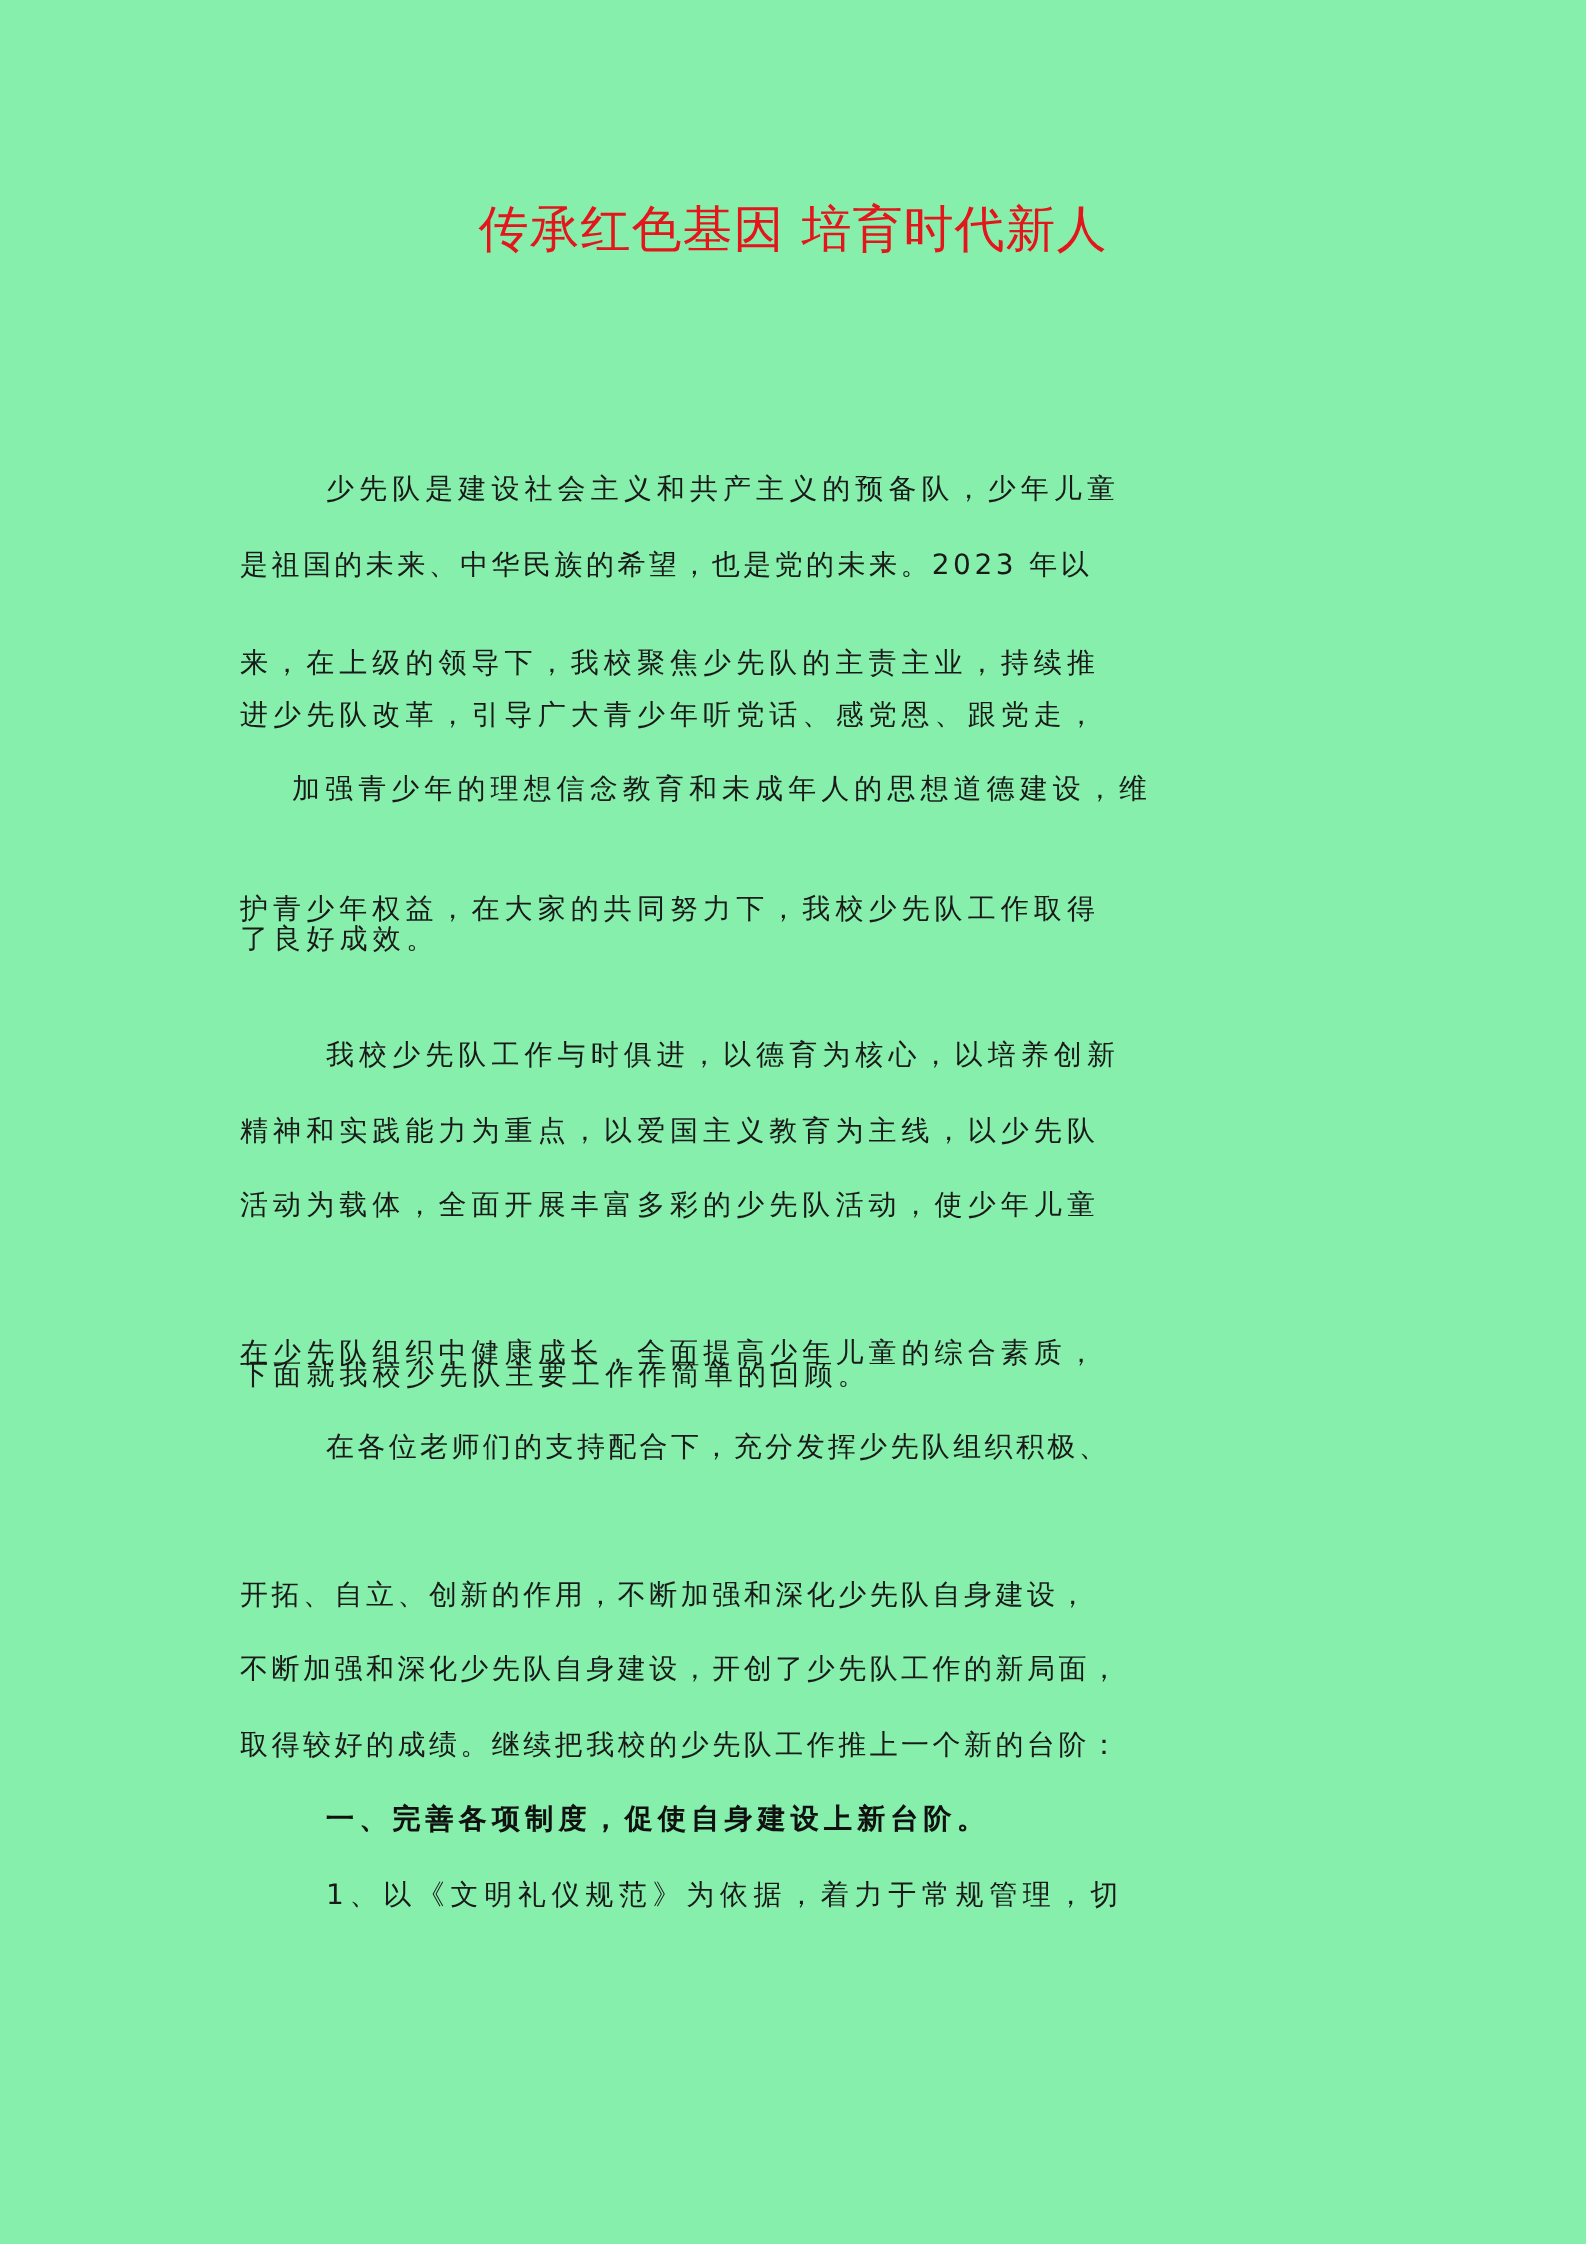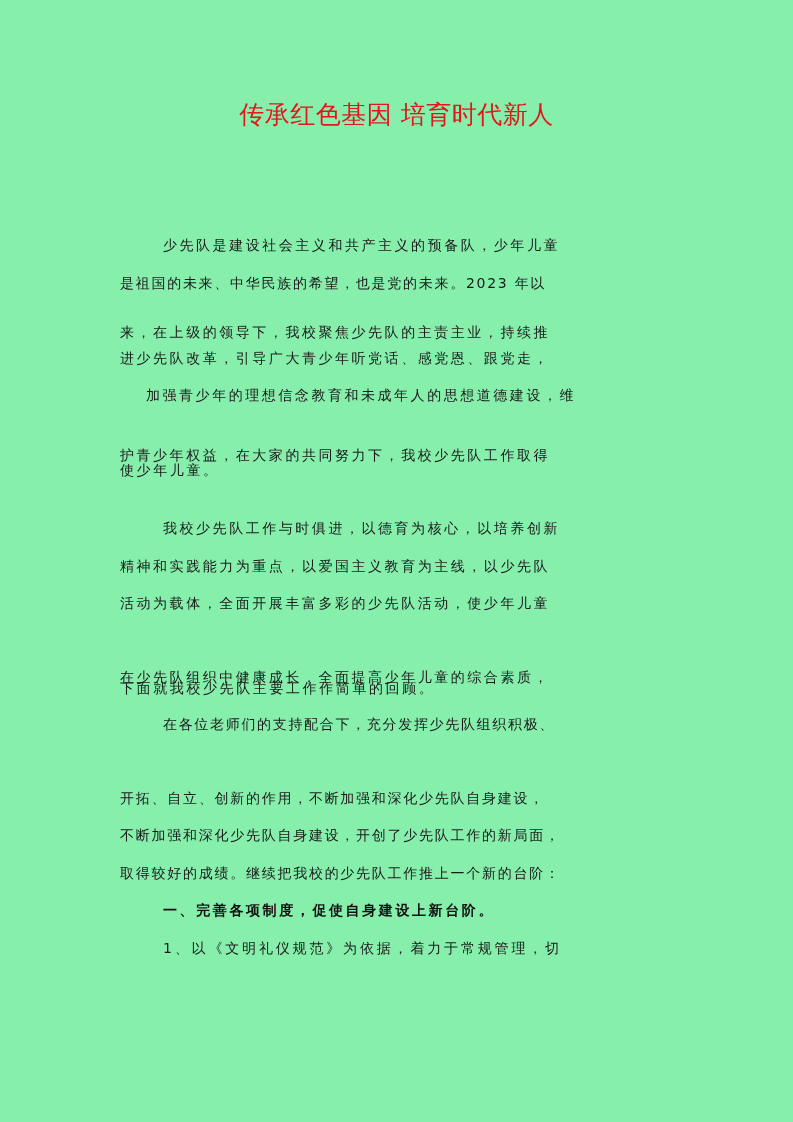--- a/index.html
+++ b/index.html
@@ -69,21 +69,21 @@
 <div class="page">
   <div class="title">传承红色基因 培育时代新人</div>
 
   <div id="body-lines">
       <div class="line indent" style="top: 232px; letter-spacing: 2.54167px; width: auto;">少先队是建设社会主义和共产主义的预备队，少年儿童</div>
       <div class="line" style="top: 270px; letter-spacing: 1.72414px; width: auto;">是祖国的未来、中华民族的希望，也是党的未来。2023 年以</div>
       <div class="line" style="top: 307px; letter-spacing: 2.53846px; width: auto; margin-top: 12px;">来，在上级的领导下，我校聚焦少先队的主责主业，持续推</div>
       <div class="line" style="top: 345px; letter-spacing: 2.53846px; width: auto;">进少先队改革，引导广大青少年听党话、感党恩、跟党走，</div>
       <div class="line" style="top: 382px; letter-spacing: 2.53846px; width: auto; margin-left: 26px;">加强青少年的理想信念教育和未成年人的思想道德建设，维</div>
       <div class="line" style="top: 420px; letter-spacing: 2.53846px; width: auto; margin-top: 22px;">护青少年权益，在大家的共同努力下，我校少先队工作取得</div>
-      <div class="line" style="top: 457px;">使少年儿童。</div>
+      <div class="line" style="top: 457px;">了良好成效。</div>
       <div class="line indent" style="top: 515px; letter-spacing: 2.54167px; width: auto;">我校少先队工作与时俱进，以德育为核心，以培养创新</div>
       <div class="line" style="top: 553px; letter-spacing: 2.53846px; width: auto;">精神和实践能力为重点，以爱国主义教育为主线，以少先队</div>
       <div class="line" style="top: 590px; letter-spacing: 2.53846px; width: auto;">活动为载体，全面开展丰富多彩的少先队活动，使少年儿童</div>
       <div class="line" style="top: 628px; letter-spacing: 2.53846px; width: auto; margin-top: 36px;">在少先队组织中健康成长，全面提高少年儿童的综合素质，</div>
       <div class="line" style="top: 675px;">下面就我校少先队主要工作作简单的回顾。</div>
       <div class="line indent" style="top: 711px; letter-spacing: 1.68px; width: auto; text-align: center;">在各位老师们的支持配合下，充分发挥少先队组织积极、</div>
       <div class="line" style="top: 785px; letter-spacing: 1.74074px; width: auto;">开拓、自立、创新的作用，不断加强和深化少先队自身建设，</div>
       <div class="line" style="top: 822px; letter-spacing: 1.74074px; width: auto;">不断加强和深化少先队自身建设，开创了少先队工作的新局面，</div>
       <div class="line" style="top: 860px; letter-spacing: 1.74074px; width: auto;">取得较好的成绩。继续把我校的少先队工作推上一个新的台阶：</div>
       <div class="line indent heading" style="top: 897px;">一、完善各项制度，促使自身建设上新台阶。</div>

